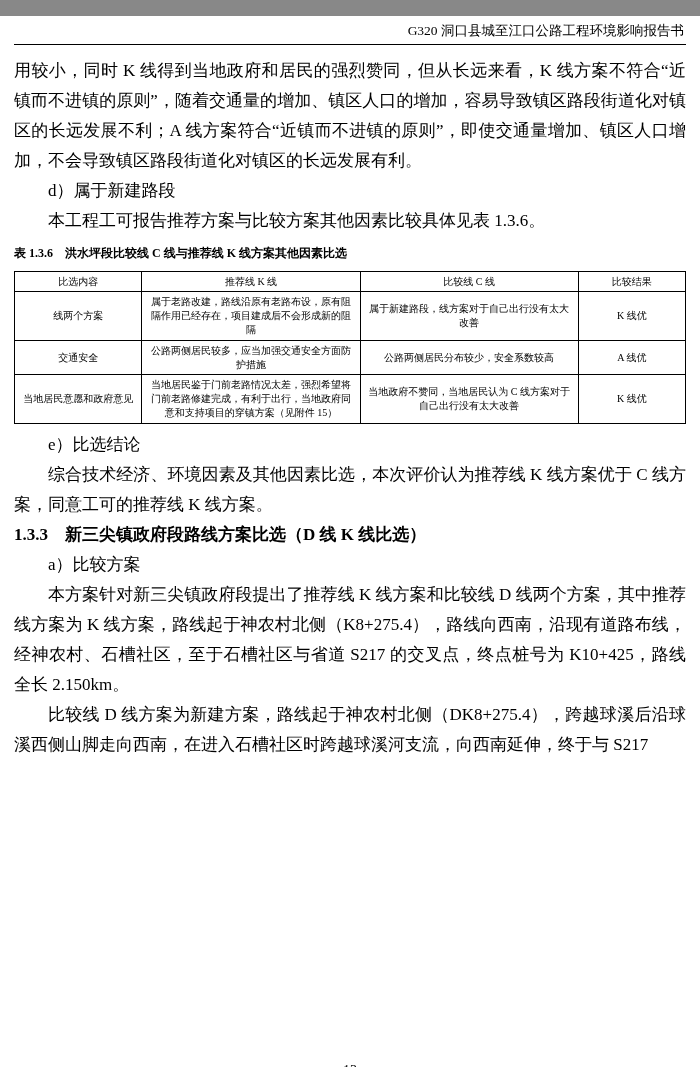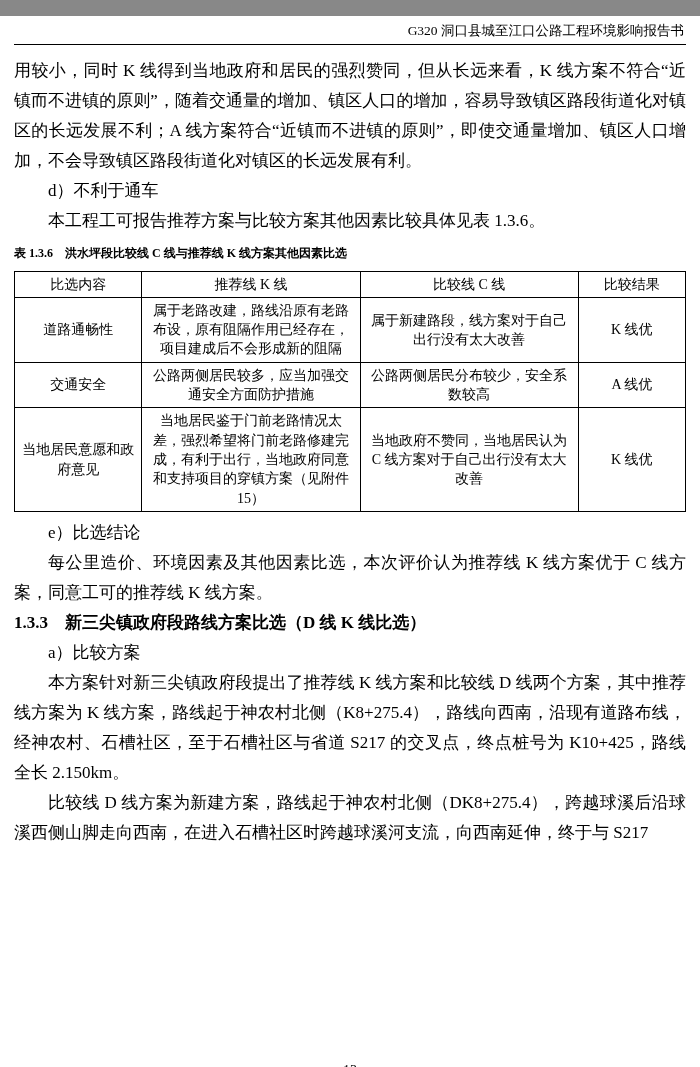--- a/index.html
+++ b/index.html
@@ -40,21 +40,21 @@
     font-weight: bold;
     font-size: 12px;
     text-align: left;
     line-height: 26px;
     margin: 4px 0 5px 0;
   }
   table.cmp {
     width: 100%;
     border-collapse: collapse;
     table-layout: fixed;
-    font-size: 14px;
+    font-size: 10px;
     line-height: 1.38;
     margin-bottom: 6px;
     padding-left: 28px;
   }
   table.cmp th, table.cmp td {
     border: 1px solid #000;
     text-align: center;
     vertical-align: middle;
     padding: 3px 6px;
     font-weight: normal;
@@ -78,42 +78,42 @@
 <div class="page">
 
   <div class="page-header">
     <span>G320 洞口县城至江口公路工程环境影响报告书</span>
   </div>
 
   <div class="content">
 
     <p class="para">用较小，同时 K 线得到当地政府和居民的强烈赞同，但从长远来看，K 线方案不符合“近镇而不进镇的原则”，随着交通量的增加、镇区人口的增加，容易导致镇区路段街道化对镇区的长远发展不利；A 线方案符合“近镇而不进镇的原则”，即使交通量增加、镇区人口增加，不会导致镇区路段街道化对镇区的长远发展有利。</p>
 
-    <p class="para indent">d）不利于通车</p>
+    <p class="para indent">d）属于新建路段</p>
 
     <p class="para indent">本工程工可报告推荐方案与比较方案其他因素比较具体见表 1.3.6。</p>
 
     <div class="table-title">表 1.3.6　洪水坪段比较线 C 线与推荐线 K 线方案其他因素比选</div>
 
     <table class="cmp">
       <colgroup>
           <col class="c1">
           <col class="c2">
           <col class="c3">
           <col class="c4">
         </colgroup>
       <tbody>
           <tr>
         <th>比选内容</th>
         <th>推荐线 K 线</th>
         <th>比较线 C 线</th>
         <th>比较结果</th>
       </tr>
       <tr>
-        <td>道路通畅性</td>
+        <td>线两个方案</td>
         <td>属于老路改建，路线沿原有老路布设，原有阻隔作用已经存在，项目建成后不会形成新的阻隔</td>
         <td>属于新建路段，线方案对于自己出行没有太大改善</td>
         <td>K 线优</td>
       </tr>
       <tr>
         <td>交通安全</td>
         <td>公路两侧居民较多，应当加强交通安全方面防护措施</td>
         <td>公路两侧居民分布较少，安全系数较高</td>
         <td>A 线优</td>
       </tr>
@@ -121,21 +121,21 @@
         <td>当地居民意愿和政府意见</td>
         <td>当地居民鉴于门前老路情况太差，强烈希望将门前老路修建完成，有利于出行，当地政府同意和支持项目的穿镇方案（见附件 15）</td>
         <td>当地政府不赞同，当地居民认为 C 线方案对于自己出行没有太大改善</td>
         <td>K 线优</td>
       </tr>
     </tbody>
       </table>
 
     <p class="para indent">e）比选结论</p>
 
-    <p class="para indent">每公里造价、环境因素及其他因素比选，本次评价认为推荐线 K 线方案优于 C 线方案，同意工可的推荐线 K 线方案。</p>
+    <p class="para indent">综合技术经济、环境因素及其他因素比选，本次评价认为推荐线 K 线方案优于 C 线方案，同意工可的推荐线 K 线方案。</p>
 
     <p class="h133">1.3.3　新三尖镇政府段路线方案比选（D 线 K 线比选）</p>
 
     <p class="para indent">a）比较方案</p>
 
     <p class="para indent">本方案针对新三尖镇政府段提出了推荐线 K 线方案和比较线 D 线两个方案，其中推荐线方案为 K 线方案，路线起于神农村北侧（K8+275.4），路线向西南，沿现有道路布线，经神农村、石槽社区，至于石槽社区与省道 S217 的交叉点，终点桩号为 K10+425，路线全长 2.150km。</p>
 
     <p class="para indent">比较线 D 线方案为新建方案，路线起于神农村北侧（DK8+275.4），跨越球溪后沿球溪西侧山脚走向西南，在进入石槽社区时跨越球溪河支流，向西南延伸，终于与 S217</p>
 
   </div>

